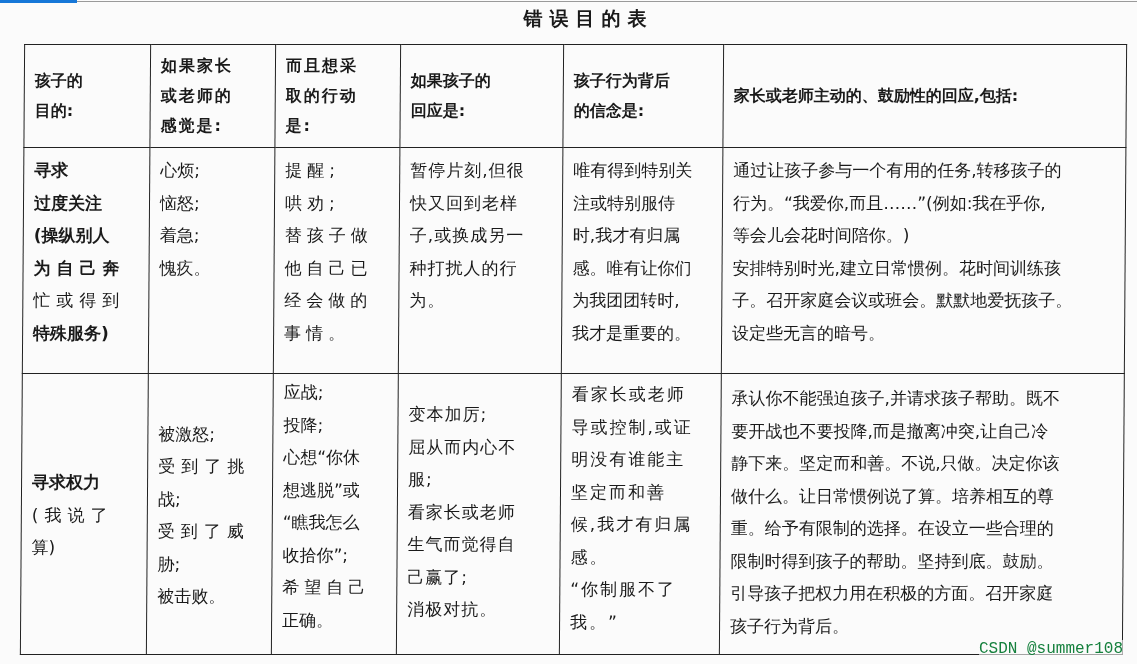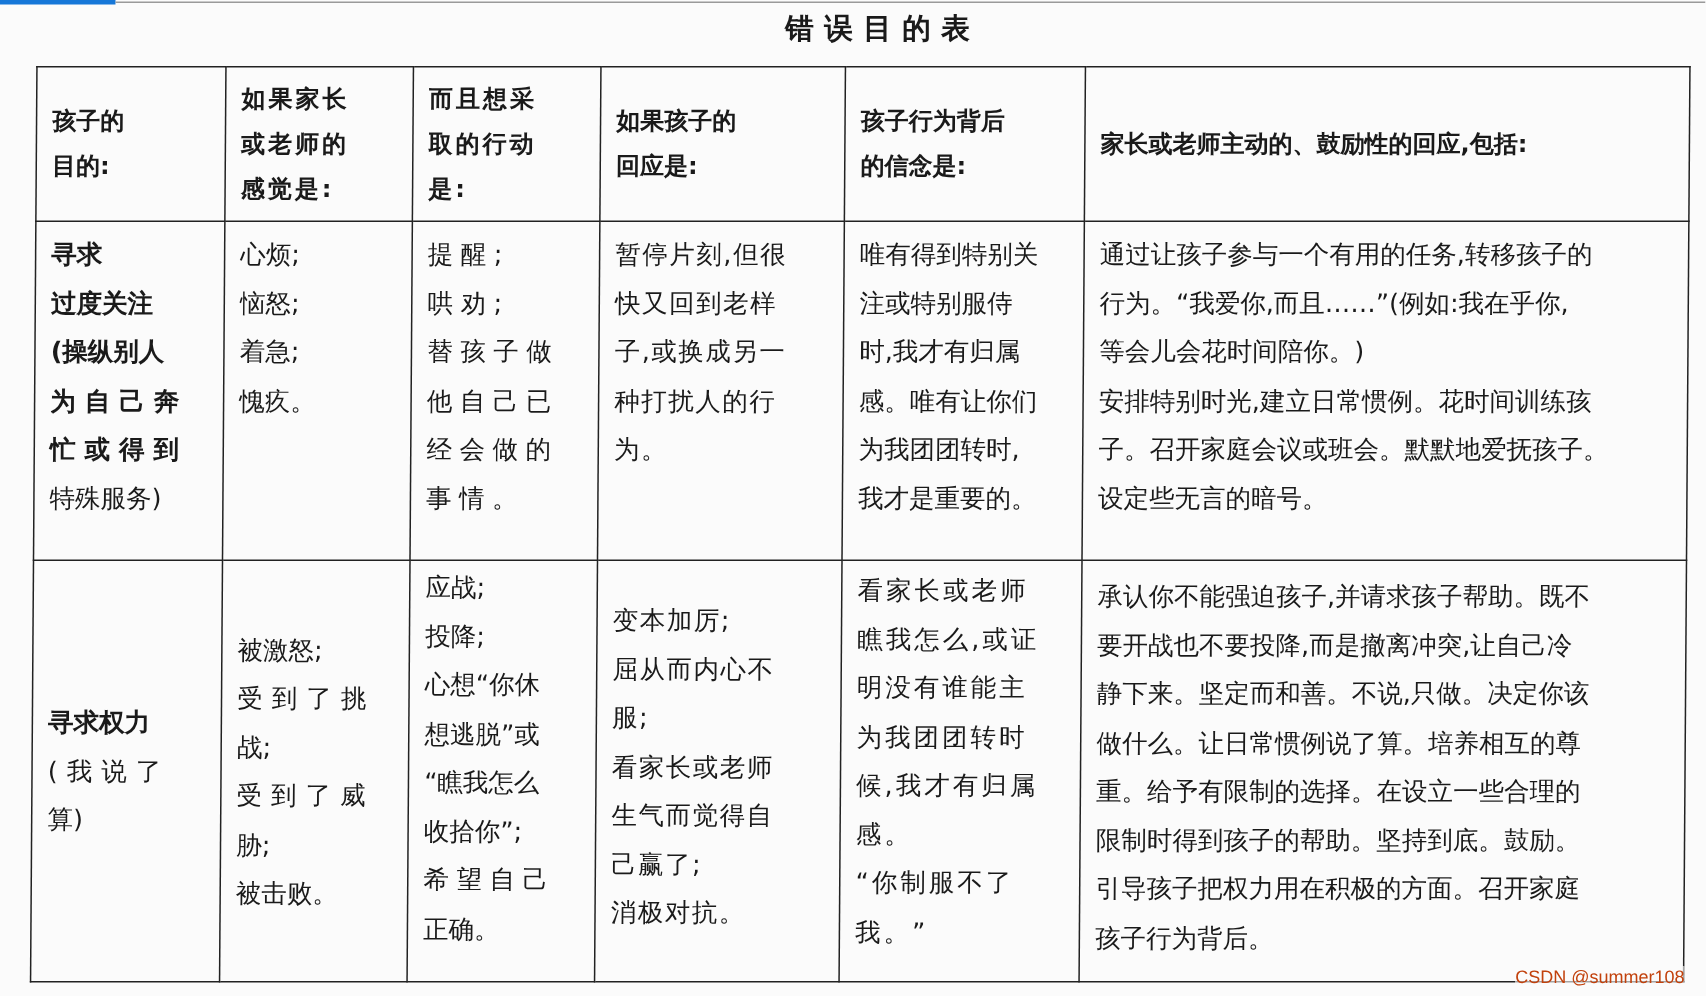--- a/index.html
+++ b/index.html
@@ -25,22 +25,22 @@
     font-size:17px; line-height:32.5px; font-weight:normal; text-align:left;
   }
   table.err th { vertical-align:middle; font-weight:bold; font-size:16px; line-height:30px; }
   .c1 { width:126px; } .c2 { width:125px; } .c3 { width:125px; } .c4 { width:163px; } .c5 { width:160px; } .c6 {}
   .cell { padding:6px 8px 4px 10px; }
   .just { letter-spacing:2px; }
   .bold { font-weight:bold; }
   .hdr { padding:0 10px; }
   .mid { vertical-align:middle !important; }
   .watermark {
-    position:absolute; right:14px; bottom:6px; font-size:12px; color:#c2410c;
-    font-family:Liberation Sans, sans-serif; background:rgba(251,251,251,0.6);
+    position:absolute; right:14px; bottom:6px; font-size:16px; color:#15803d;
+    font-family:Liberation Mono, monospace; background:rgba(251,251,251,0.6);
   }
   .line { display:block; }
 </style>
 </head>
 <body>
 
 <div class="topbar-blue"></div>
 <div class="topbar-gray"></div>
 
 <div class="title">错误目的表</div>
@@ -95,22 +95,22 @@
         </th>
   </tr>
 
   <tr style="height:226px;">
     <td>
           <div class="cell bold">
       <span class="line">寻求</span>
       <span class="line">过度关注</span>
       <span class="line" style="font-weight:bold">(操纵别人</span>
       <span class="line" style="font-weight:bold;letter-spacing:6px">为自己奔</span>
-      <span class="line" style="font-weight:bold;letter-spacing:6px">忙或得到</span>
-      <span class="line" style="font-weight:normal">特殊服务)</span>
+      <span class="line" style="font-weight:normal;letter-spacing:6px">忙或得到</span>
+      <span class="line" style="font-weight:bold">特殊服务)</span>
     </div>
         </td>
     <td>
           <div class="cell">
       <span class="line">心烦;</span>
       <span class="line">恼怒;</span>
       <span class="line">着急;</span>
       <span class="line">愧疚。</span>
     </div>
         </td>
@@ -192,23 +192,23 @@
       <span class="line">服;</span>
       <span class="line">看家长或老师</span>
       <span class="line">生气而觉得自</span>
       <span class="line">己赢了;</span>
       <span class="line">消极对抗。</span>
     </div>
         </td>
     <td>
           <div class="cell" style="padding-top:4px;letter-spacing:2px">
       <span class="line">看家长或老师</span>
-      <span class="line">瞧我怎么,或证</span>
+      <span class="line">导或控制,或证</span>
       <span class="line">明没有谁能主</span>
-      <span class="line">为我团团转时</span>
+      <span class="line">坚定而和善</span>
       <span class="line">候,我才有归属</span>
       <span class="line">感。</span>
       <span class="line">“你制服不了</span>
       <span class="line">我。”</span>
     </div>
         </td>
     <td>
           <div class="cell" style="padding-top:8px">
       <span class="line">承认你不能强迫孩子,并请求孩子帮助。既不</span>
       <span class="line">要开战也不要投降,而是撤离冲突,让自己冷</span>

